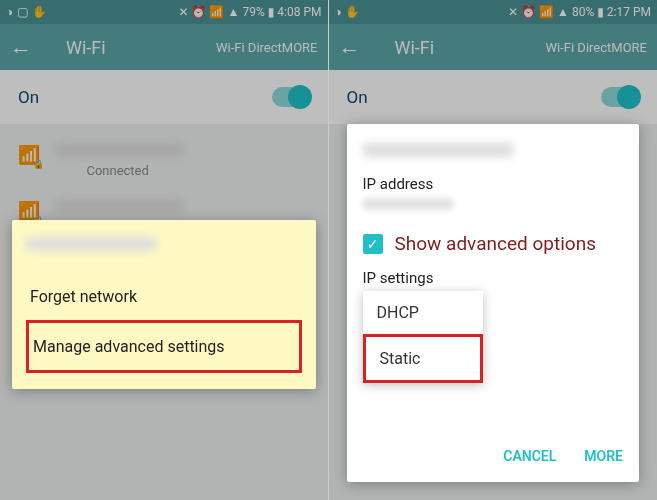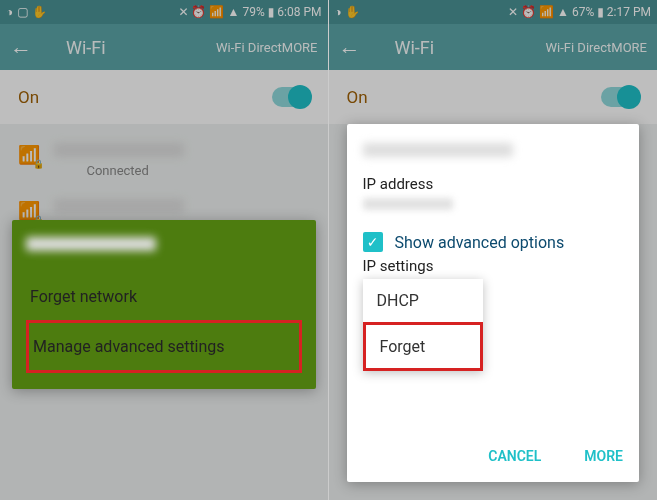--- a/index.html
+++ b/index.html
@@ -8,43 +8,43 @@
   .screen { position: relative; width: 50%; height: 100%; background: #eef1f0; overflow: hidden; border-right: 1px solid #ccc; }
   .screen:last-child { border-right: none; }
   .statusbar { height: 24px; background: #4a9294; color: #fff; display: flex; align-items: center; padding: 0 6px; font-size: 12px; justify-content: space-between; }
   .sb-left { display: flex; gap: 4px; align-items: center; }
   .sb-right { display: flex; gap: 3px; align-items: center; }
   .sb-icon { display: inline-block; }
   .header { height: 46px; background: #5ba5a7; color: #fff; display: flex; align-items: center; padding: 0 10px; font-size: 16px; }
   .back-arrow { font-size: 22px; margin-right: 14px; }
   .title { flex: 1; font-size: 18px; opacity: 0.95; margin-left: 20px; }
   .header-actions { display: flex; font-size: 13px; opacity: 0.95; }
-  .onrow { height: 54px; background: #fefefe; display: flex; align-items: center; padding: 0 18px; font-size: 17px; color: #a16207; justify-content: space-between; }
+  .onrow { height: 54px; background: #fefefe; display: flex; align-items: center; padding: 0 18px; font-size: 17px; color: #0c4a6e; justify-content: space-between; }
   .toggle { width: 38px; height: 20px; background: #8fd9db; border-radius: 10px; position: relative; }
   .toggle::after { content: ""; position: absolute; right: -2px; top: -2px; width: 24px; height: 24px; background: #1fc0c8; border-radius: 50%; }
   .netlist { padding: 8px 0; }
   .netitem { display: flex; align-items: flex-start; padding: 10px 18px; gap: 14px; }
   .wifi-icon { color: #6a6a6a; font-size: 18px; margin-top: 2px; position: relative; }
   .wifi-icon .lock { position: absolute; right: -4px; bottom: -4px; font-size: 9px; }
   .blurred { filter: blur(4px); color: #888; background: #ddd; border-radius: 3px; display: inline-block; width: 130px; height: 14px; }
   .substatus { color: #888; font-size: 13px; margin-top: 2px; margin-left: 32px; }
   .dim-overlay { position: absolute; inset: 0; background: rgba(0,0,0,0.25); }
-  .dialog1 { position: absolute; left: 12px; right: 12px; top: 220px; background: #4d7c0f; border-radius: 2px; box-shadow: 0 2px 14px rgba(0,0,0,0.3); padding: 16px 14px; }
+  .dialog1 { position: absolute; left: 12px; right: 12px; top: 220px; background: #fef9c3; border-radius: 2px; box-shadow: 0 2px 14px rgba(0,0,0,0.3); padding: 16px 14px; }
   .dialog1-title { margin-bottom: 18px; }
   .dialog1-item { font-size: 16px; color: #222; padding: 14px 4px; }
   .redbox { border: 3px solid #d62222; }
   .dialog2 { position: absolute; left: 18px; right: 18px; top: 124px; bottom: 18px; background: #fff; border-radius: 2px; box-shadow: 0 2px 14px rgba(0,0,0,0.3); padding: 18px 16px; display: flex; flex-direction: column; }
   .d2-section-label { font-size: 15px; color: #222; margin-top: 14px; }
   .d2-field { margin-top: 2px; }
   .checkbox-row { display: flex; align-items: center; gap: 12px; margin-top: 18px; }
   .checkbox { width: 20px; height: 20px; background: #1fc0c8; color: #fff; display: flex; align-items: center; justify-content: center; font-size: 14px; border-radius: 2px; }
-  .checkbox-label { font-size: 16px; color: #0c4a6e; }
+  .checkbox-label { font-size: 19px; color: #7f1d1d; }
   .dropdown { position: relative; margin-top: 4px; width: 120px; background: #fff; box-shadow: 0 2px 10px rgba(0,0,0,0.25); z-index: 5; }
   .dropdown-item { padding: 12px 14px; font-size: 16px; color: #333; }
-  .dialog-actions { margin-top: auto; display: flex; justify-content: flex-end; gap: 43px; padding-top: 14px; font-size: 14px; font-weight: 600; color: #1fc0c8; }
+  .dialog-actions { margin-top: auto; display: flex; justify-content: flex-end; gap: 28px; padding-top: 14px; font-size: 14px; font-weight: 600; color: #1fc0c8; }
   .blur-sm { filter: blur(3px); color: #aaa; display: inline-block; width: 90px; height: 12px; background: #e2e2e2; border-radius: 2px; }
 </style>
 </head>
 <body>
 
 <div class="container">
 
   <div class="screen">
     <div class="statusbar">
       <div class="sb-left">
@@ -52,21 +52,21 @@
         <span class="sb-icon">▢</span>
         <span class="sb-icon">✋</span>
       </div>
       <div class="sb-right">
         <span class="sb-icon">✕</span>
         <span class="sb-icon">⏰</span>
         <span class="sb-icon">📶</span>
         <span class="sb-icon">▲</span>
         <span>79%</span>
         <span class="sb-icon">▮</span>
-        <span>6:08 PM</span>
+        <span>4:08 PM</span>
       </div>
     </div>
     <div class="header">
       <span class="back-arrow">←</span>
       <span class="title">Wi-Fi</span>
       <div class="header-actions">
         <span>Wi-Fi Direct</span>
         <span>MORE</span>
       </div>
     </div>
@@ -100,21 +100,21 @@
     <div class="statusbar">
       <div class="sb-left">
         <span class="sb-icon">◑</span>
         <span class="sb-icon">✋</span>
       </div>
       <div class="sb-right">
         <span class="sb-icon">✕</span>
         <span class="sb-icon">⏰</span>
         <span class="sb-icon">📶</span>
         <span class="sb-icon">▲</span>
-        <span>67%</span>
+        <span>80%</span>
         <span class="sb-icon">▮</span>
         <span>2:17 PM</span>
       </div>
     </div>
     <div class="header">
       <span class="back-arrow">←</span>
       <span class="title">Wi-Fi</span>
       <div class="header-actions">
         <span>Wi-Fi Direct</span>
         <span>MORE</span>
@@ -133,25 +133,25 @@
 
     <div class="dim-overlay"></div>
     <div class="dialog2">
       <div><span class="blurred" style="width:150px;"></span></div>
       <div class="d2-section-label">IP address</div>
       <div class="d2-field"><span class="blur-sm"></span></div>
       <div class="checkbox-row">
         <div class="checkbox">✓</div>
         <span class="checkbox-label">Show advanced options</span>
       </div>
-      <div class="d2-section-label" style="margin-top:5px;">IP settings</div>
+      <div class="d2-section-label" style="margin-top:14px;">IP settings</div>
       <div style="position:relative;">
         <div class="dropdown">
           <div class="dropdown-item">DHCP</div>
-          <div class="dropdown-item redbox">Forget</div>
+          <div class="dropdown-item redbox">Static</div>
         </div>
       </div>
       <div class="dialog-actions">
         <span>CANCEL</span>
         <span>MORE</span>
       </div>
     </div>
   </div>
 
 </div>

